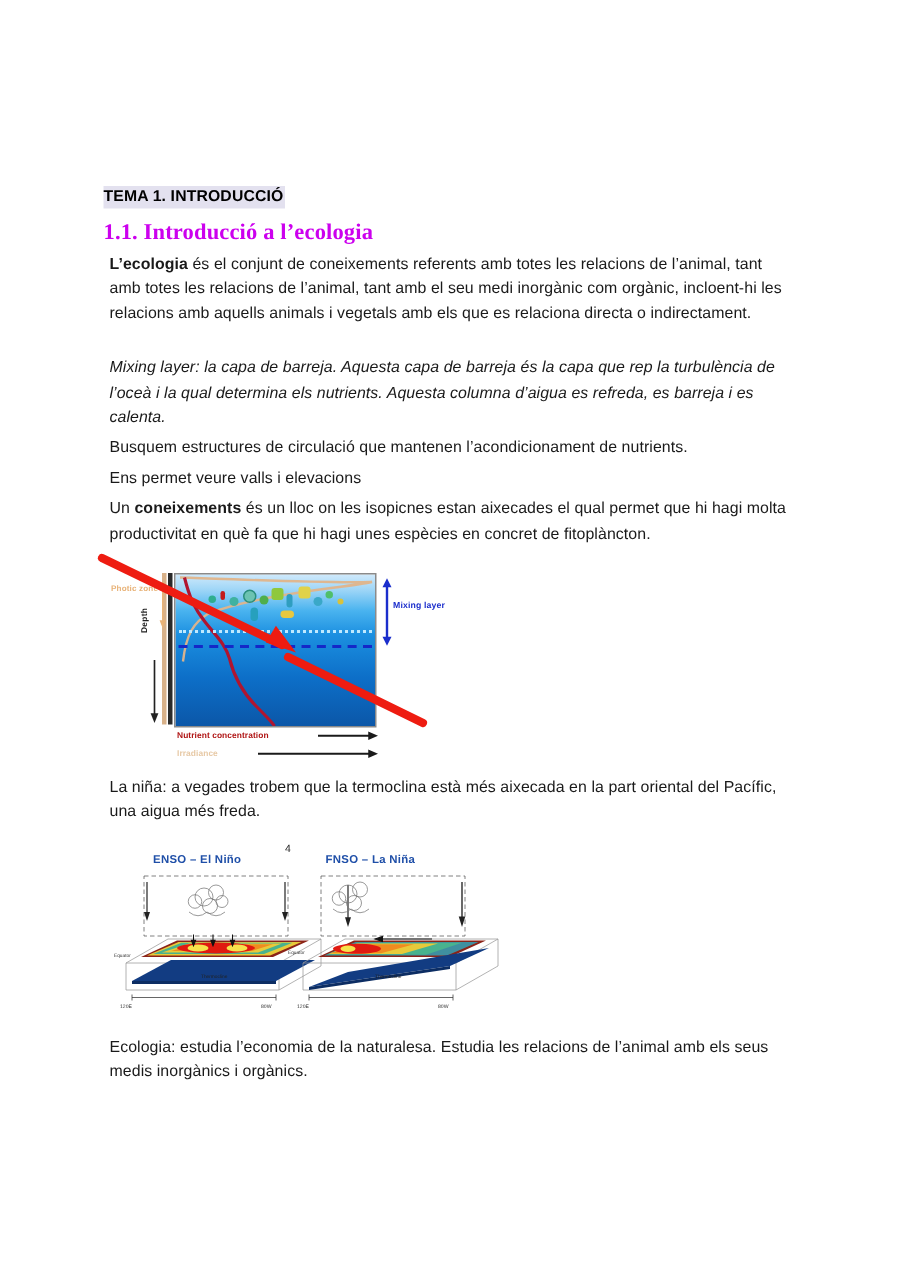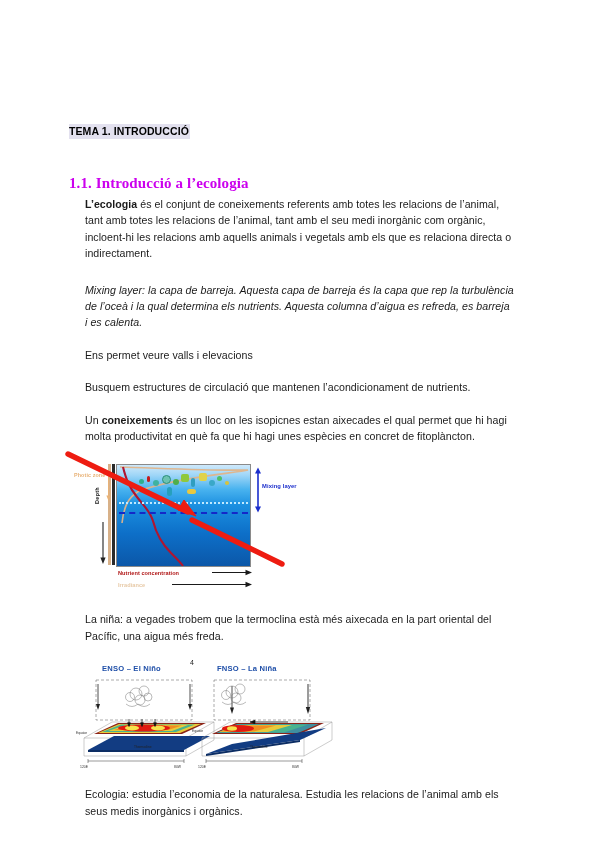--- a/index.html
+++ b/index.html
@@ -40,32 +40,32 @@
     display: inline-block;
     padding: 1px 1px 1px 0;
     line-height: 13px;
     margin-top: 26px;
   }
   .sub-heading {
     font-family: "Liberation Serif", serif;
     font-size: 15px;
     font-weight: bold;
     color: #cc00ee;
-    margin-top: 36px;
+    margin-top: 8px;
     line-height: 17px;
     letter-spacing: 0.1px;
   }
 
   
   .para {
     font-size: 10.6px;
     line-height: 16.4px;
     color: #1a1a1a;
     letter-spacing: 0.05px;
-    margin: 16px;
+    margin: 4px;
   }
   .para b { font-weight: bold; }
   .block-gap-lg { margin-top: 20px; font-style: italic; }
   .block-gap-sm { margin-top: 15px; }
 
   
   .ocean-figure {
     position: relative;
     width: 250px;
     height: 135px;
@@ -236,22 +236,22 @@
     
     <div class="sub-heading">1.1. Introducció a l’ecologia</div>
 
     
     <p class="para" style="margin-top:4px;">
       <b>L’ecologia</b><span> és el conjunt de coneixements referents amb totes les relacions de l’animal, tant amb totes les relacions de l’animal, tant amb el seu medi inorgànic com orgànic, incloent-hi les relacions amb aquells animals i vegetals amb els que es relaciona directa o indirectament.</span>
     </p>
 
     
     <p class="para block-gap-lg">Mixing layer: la capa de barreja. Aquesta capa de barreja és la capa que rep la turbulència de l’oceà i la qual determina els nutrients. Aquesta columna d’aigua es refreda, es barreja i es calenta.</p>
+    <p class="para">Busquem estructures de circulació que mantenen l’acondicionament de nutrients.</p>
     <p class="para">Ens permet veure valls i elevacions</p>
-    <p class="para">Busquem estructures de circulació que mantenen l’acondicionament de nutrients.</p>
     <p class="para">
       <span>Un </span><b>coneixements</b><span> és un lloc on les isopicnes estan aixecades el qual permet que hi hagi molta productivitat en què fa que hi hagi unes espècies en concret de fitoplàncton.</span>
     </p>
 
     
     <div class="ocean-figure">
 
       <div class="photic-label">Photic zone</div>
 
       <svg class="axis-arrow-svg" viewBox="0 0 250 135">

